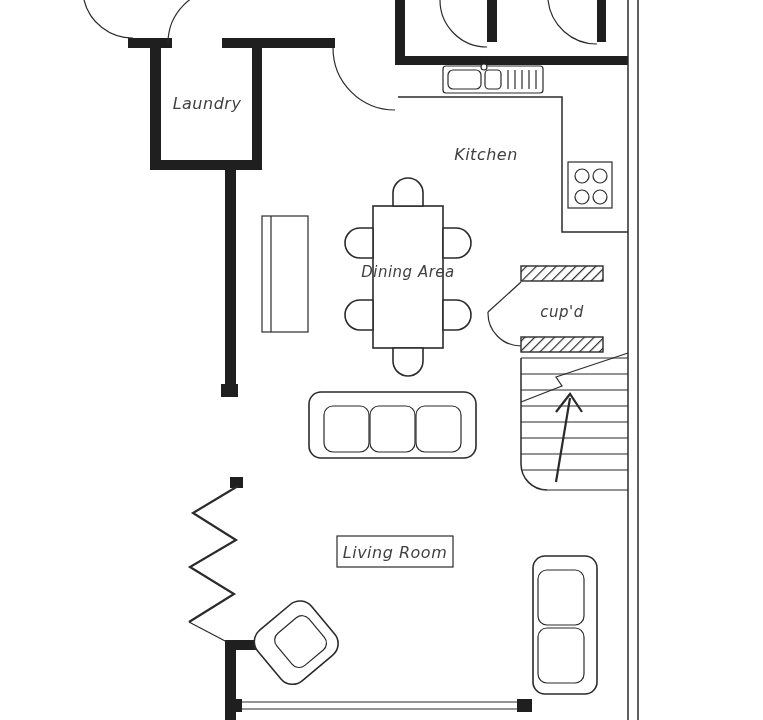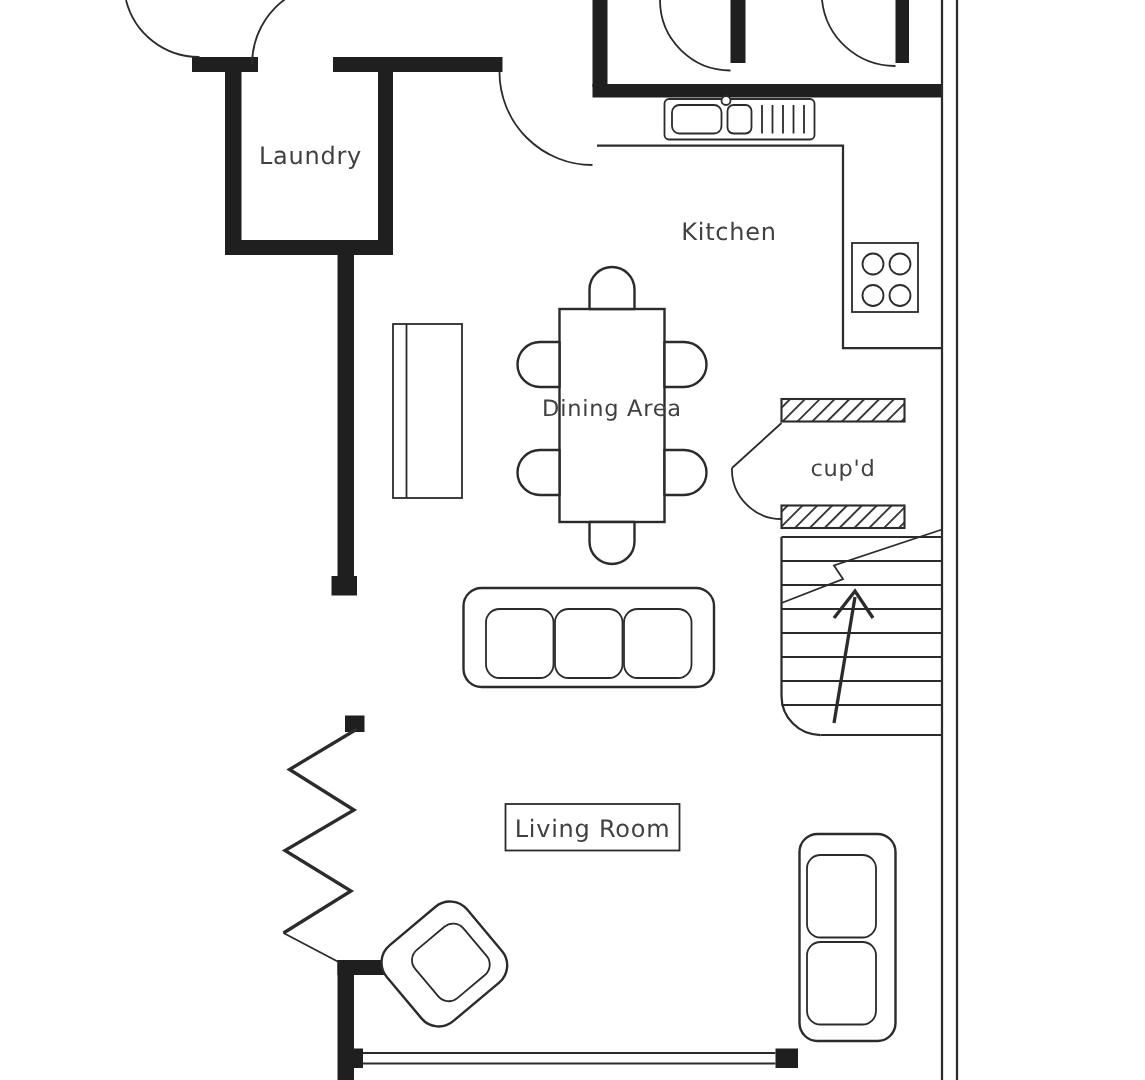--- a/index.html
+++ b/index.html
@@ -1,16 +1,16 @@
 <!DOCTYPE html>
 <html><head>
 <meta charset="utf-8">
 <style>
   html,body{margin:0;padding:0;background:#ffffff;}
-  .canvas{position:relative;width:763px;height:720px;background:#ffffff;overflow:hidden;}
+  .canvas{position:relative;width:763px;height:720px;background:#ffffff;overflow:hidden;font-style:italic;}
   svg{display:block;}
   .w   { fill:#1f1f1f; stroke:none; }
   .ln  { fill:none; stroke:#2b2b2b; stroke-width:1.5; }
   .lnt { fill:none; stroke:#2b2b2b; stroke-width:1.2; }
   .ln2 { fill:none; stroke:#2b2b2b; stroke-width:2.2; }
   .fw  { fill:#ffffff; stroke:#2b2b2b; stroke-width:1.6; }
   .fwt { fill:#ffffff; stroke:#2b2b2b; stroke-width:1.2; }
   .hatch-bar { fill:url(#hatch); stroke:#2b2b2b; stroke-width:1.4; }
   text{ font-family:"DejaVu Sans", sans-serif; fill:#414141; letter-spacing:0.5px; }
   .roomlabel{ font-size:16px; }

